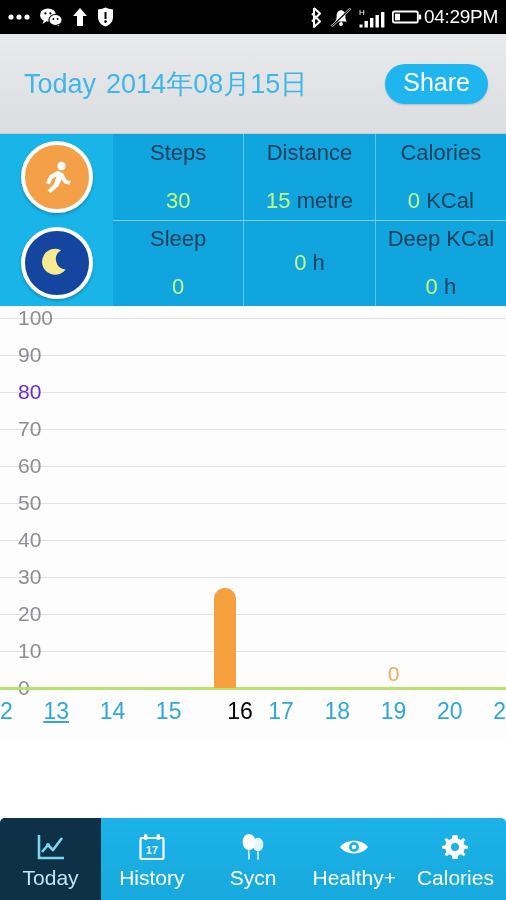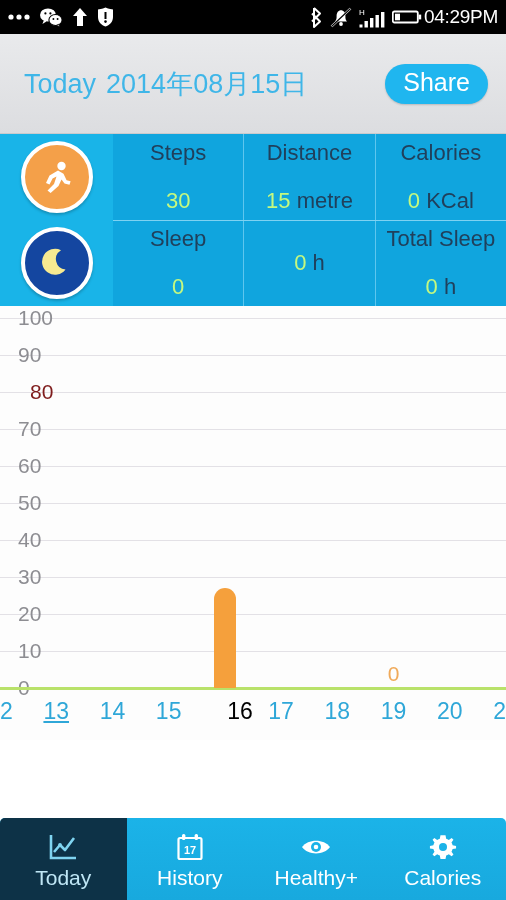--- a/index.html
+++ b/index.html
@@ -310,21 +310,21 @@
     </div>
     <div class="stats-row">
       <div class="stat-cell">
         <div class="stat-label">Sleep</div>
         <div class="stat-value"><span class="stat-num">0</span><span></span></div>
       </div>
       <div class="stat-cell">
         <div class="stat-value"><span class="stat-num">0</span><span> h</span></div>
       </div>
       <div class="stat-cell">
-        <div class="stat-label">Total Sleep</div>
+        <div class="stat-label">Deep KCal</div>
         <div class="stat-value"><span class="stat-num">0</span><span> h</span></div>
       </div>
     </div>
   </div>
 </div>
 
 <div class="chart-wrap">
   <div class="plot" id="plot">
       <div class="gridline" style="top: 370px; background: rgb(227, 225, 230);"></div>
       <div class="ylabel" style="top: 370px; color: rgb(141, 141, 146);">0</div>
@@ -336,21 +336,21 @@
       <div class="ylabel" style="top: 259px; color: rgb(141, 141, 146);">30</div>
       <div class="gridline" style="top: 222px; background: rgb(227, 225, 230);"></div>
       <div class="ylabel" style="top: 222px; color: rgb(141, 141, 146);">40</div>
       <div class="gridline" style="top: 185px; background: rgb(227, 225, 230);"></div>
       <div class="ylabel" style="top: 185px; color: rgb(141, 141, 146);">50</div>
       <div class="gridline" style="top: 148px; background: rgb(227, 225, 230);"></div>
       <div class="ylabel" style="top: 148px; color: rgb(141, 141, 146);">60</div>
       <div class="gridline" style="top: 111px; background: rgb(227, 225, 230);"></div>
       <div class="ylabel" style="top: 111px; color: rgb(141, 141, 146);">70</div>
       <div class="gridline" style="top: 74px; background: rgb(227, 225, 230);"></div>
-      <div class="ylabel" style="top: 74px; color: #7f1d1d; margin-left: 12px;">80</div>
+      <div class="ylabel" style="top: 74px; color: #6d28d9;">80</div>
       <div class="gridline" style="top: 37px; background: rgb(227, 225, 230);"></div>
       <div class="ylabel" style="top: 37px; color: rgb(141, 141, 146);">90</div>
       <div class="gridline" style="top: 0px; background: rgb(227, 225, 230);"></div>
       <div class="ylabel" style="top: 0px; color: rgb(141, 141, 146);">100</div>
       <div class="baseline" style="top: 369px; background: rgb(185, 226, 106);"></div>
       <div class="bar" style="top: 270.1px; height: 99.9px; left: 213.889px; background: rgb(245, 160, 60);"></div>
       <div class="zero-mark" style="left: 393.556px; top: 368px; color: rgb(240, 170, 90);">0</div>
     </div>
   <div class="xlabels" id="xlabels">
       <div class="xlabel" style="left: 0px; color: rgb(47, 167, 216);">12</div>
@@ -383,20 +383,31 @@
         <rect x="3.5" y="5" width="23" height="21" rx="1.6" fill="none" stroke="#fff" stroke-width="2.2"></rect>
         <rect x="7" y="1" width="3.4" height="6" rx="1.5" fill="#fff"></rect>
         <rect x="19.6" y="1" width="3.4" height="6" rx="1.5" fill="#fff"></rect>
         <text x="15" y="21" text-anchor="middle" font-family="Liberation Sans, sans-serif" font-size="11" font-weight="bold" fill="#fff">17</text>
       </svg>
     </div>
     <div class="nav-label">History</div>
   </div>
   <div class="nav-item">
     <div class="nav-icon">
+      <svg width="30" height="28" viewBox="0 0 30 28">
+        <ellipse cx="11" cy="9" rx="6.4" ry="8" fill="#fff"></ellipse>
+        <ellipse cx="20" cy="11.5" rx="5.4" ry="6.8" fill="#fff" opacity="0.88"></ellipse>
+        <path d="M11 17.5 C9.6 21 12.4 22.5 10.6 26.5" fill="none" stroke="#fff" stroke-width="1.5"></path>
+        <path d="M20 18.5 C19 21.5 21.4 22.8 19.8 26.5" fill="none" stroke="#fff" stroke-width="1.5"></path>
+      </svg>
+    </div>
+    <div class="nav-label">Sycn</div>
+  </div>
+  <div class="nav-item">
+    <div class="nav-icon">
       <svg width="32" height="28" viewBox="0 0 32 28">
         <path d="M2 14 C8 5.5 24 5.5 30 14 C24 22.5 8 22.5 2 14 Z" fill="#fff"></path>
         <circle cx="16" cy="14" r="5" fill="#1bb3e8"></circle>
         <circle cx="16" cy="14" r="2.3" fill="#fff"></circle>
       </svg>
     </div>
     <div class="nav-label">Healthy+</div>
   </div>
   <div class="nav-item">
     <div class="nav-icon">

